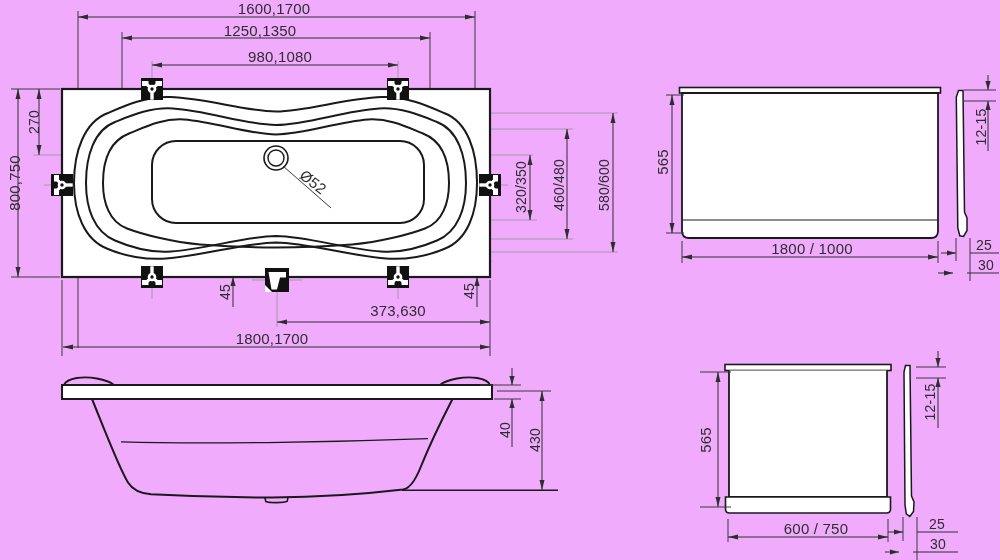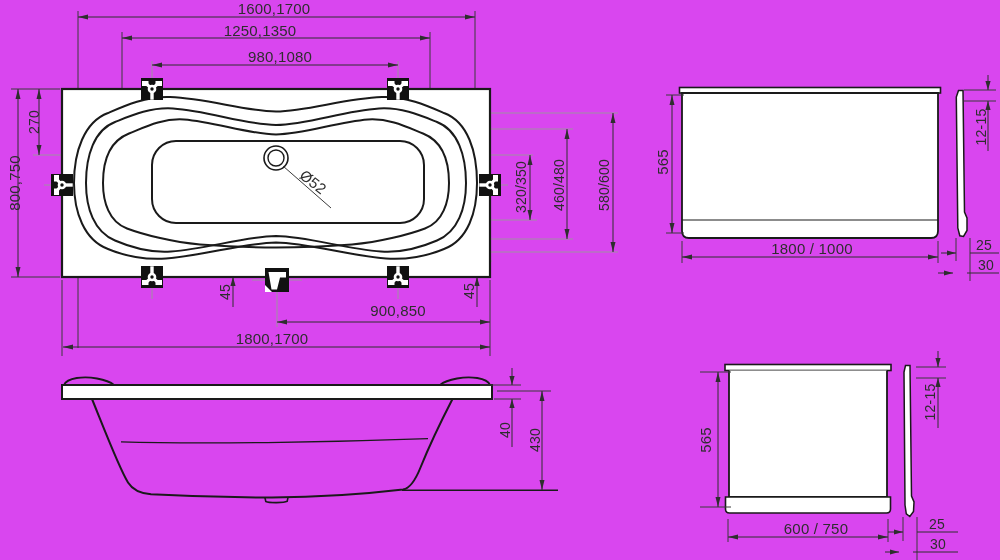--- a/index.html
+++ b/index.html
@@ -1,20 +1,20 @@
 <!DOCTYPE html>
 <html><head>
 <meta charset="utf-8">
 <style>
   html,body { margin:0; padding:0; background:#fff; }
   .canvas {
     position: relative;
     width: 1000px;
     height: 560px;
-    background: #d946ef;
+    background: #f0abfc;
     overflow: hidden;
     font-family: "Liberation Sans", sans-serif;
   }
   .canvas svg { position:absolute; left:0; top:0; }
   .labels { position:absolute; left:0; top:0; width:100%; height:100%; pointer-events:none; }
   .dim {
     position:absolute;
     font: 15px/1.05 "Liberation Sans", sans-serif;
     color:#2e2e2e;
     white-space:nowrap;
@@ -227,21 +227,21 @@
   <span class="dim" style="left:274px;top:9px">1600,1700</span>
   <span class="dim" style="left:260px;top:31px">1250,1350</span>
   <span class="dim" style="left:280px;top:57px">980,1080</span>
   <span class="dim v" style="left:15px;top:183px">800,750</span>
   <span class="dim v sm" style="left:34px;top:122px">270</span>
   <span class="dim v sm" style="left:521px;top:187px">320/350</span>
   <span class="dim v sm" style="left:559px;top:185px">460/480</span>
   <span class="dim v sm" style="left:604px;top:185px">580/600</span>
   <span class="dim v sm" style="left:225px;top:292px">45</span>
   <span class="dim v sm" style="left:469px;top:291px">45</span>
-  <span class="dim" style="left:398px;top:311px">900,850</span>
+  <span class="dim" style="left:398px;top:311px">373,630</span>
   <span class="dim" style="left:272px;top:339px">1800,1700</span>
   <span class="dim diag" style="left:313px;top:182px">Ø52</span>
 
   <span class="dim v sm" style="left:505px;top:430px">40</span>
   <span class="dim v sm" style="left:535px;top:440px">430</span>
 
   <span class="dim v" style="left:663px;top:162px">565</span>
   <span class="dim" style="left:812px;top:249px">1800 / 1000</span>
   <span class="dim v sm" style="left:981px;top:127px">12-15</span>
   <span class="dim sm" style="left:984px;top:245px">25</span>

